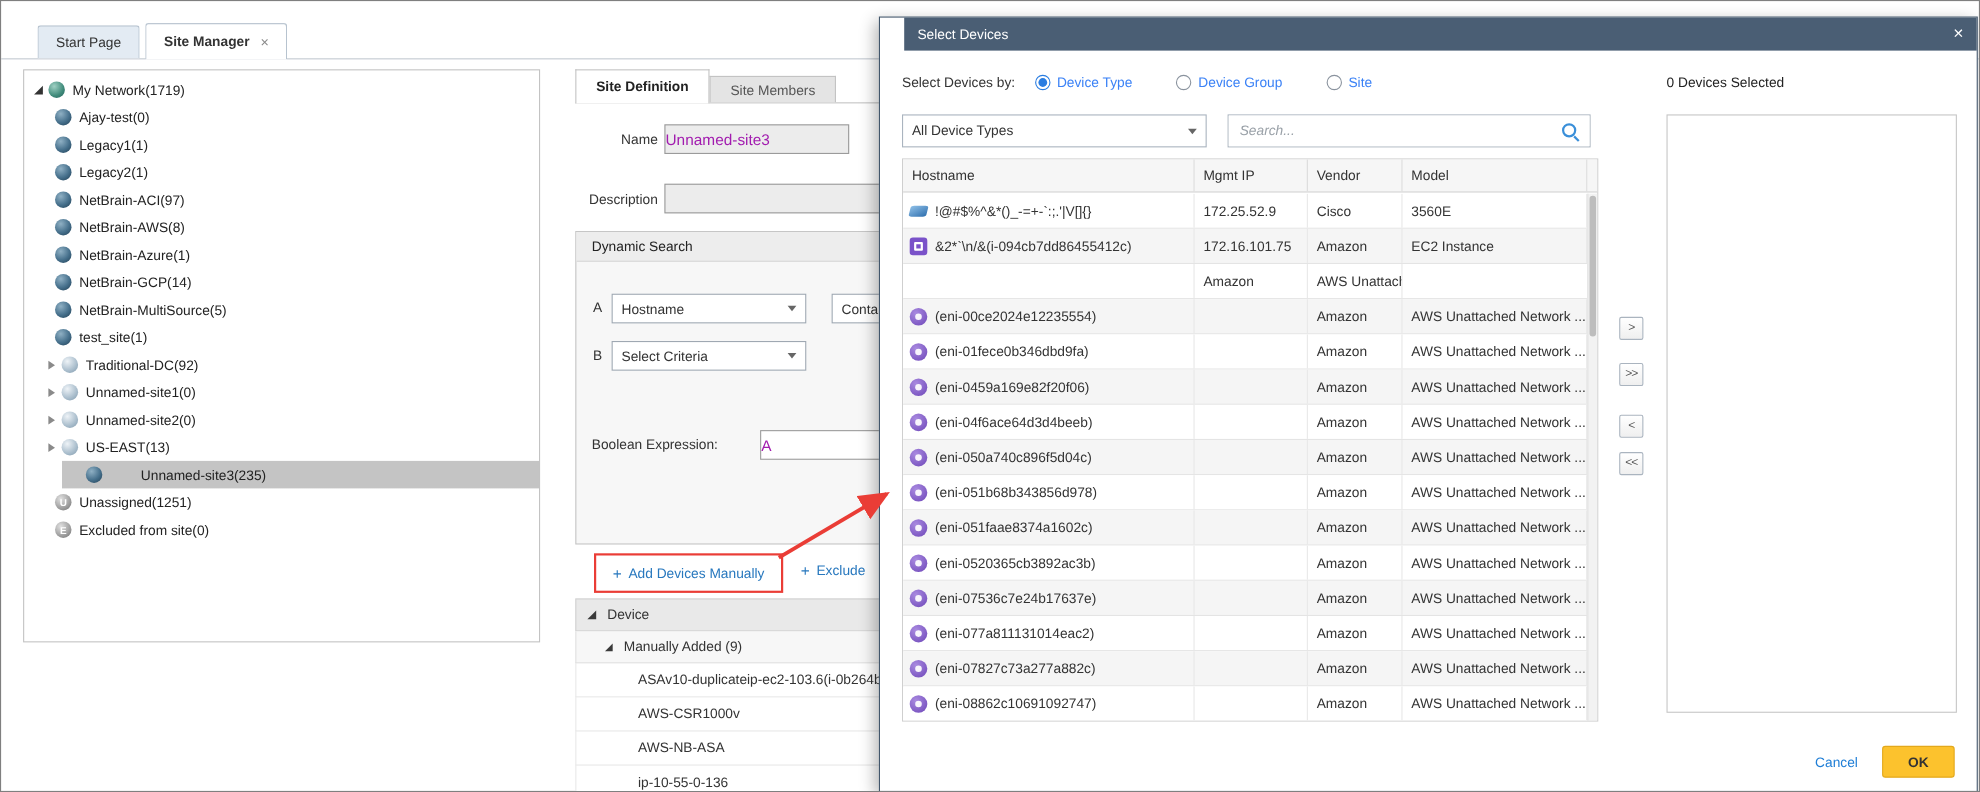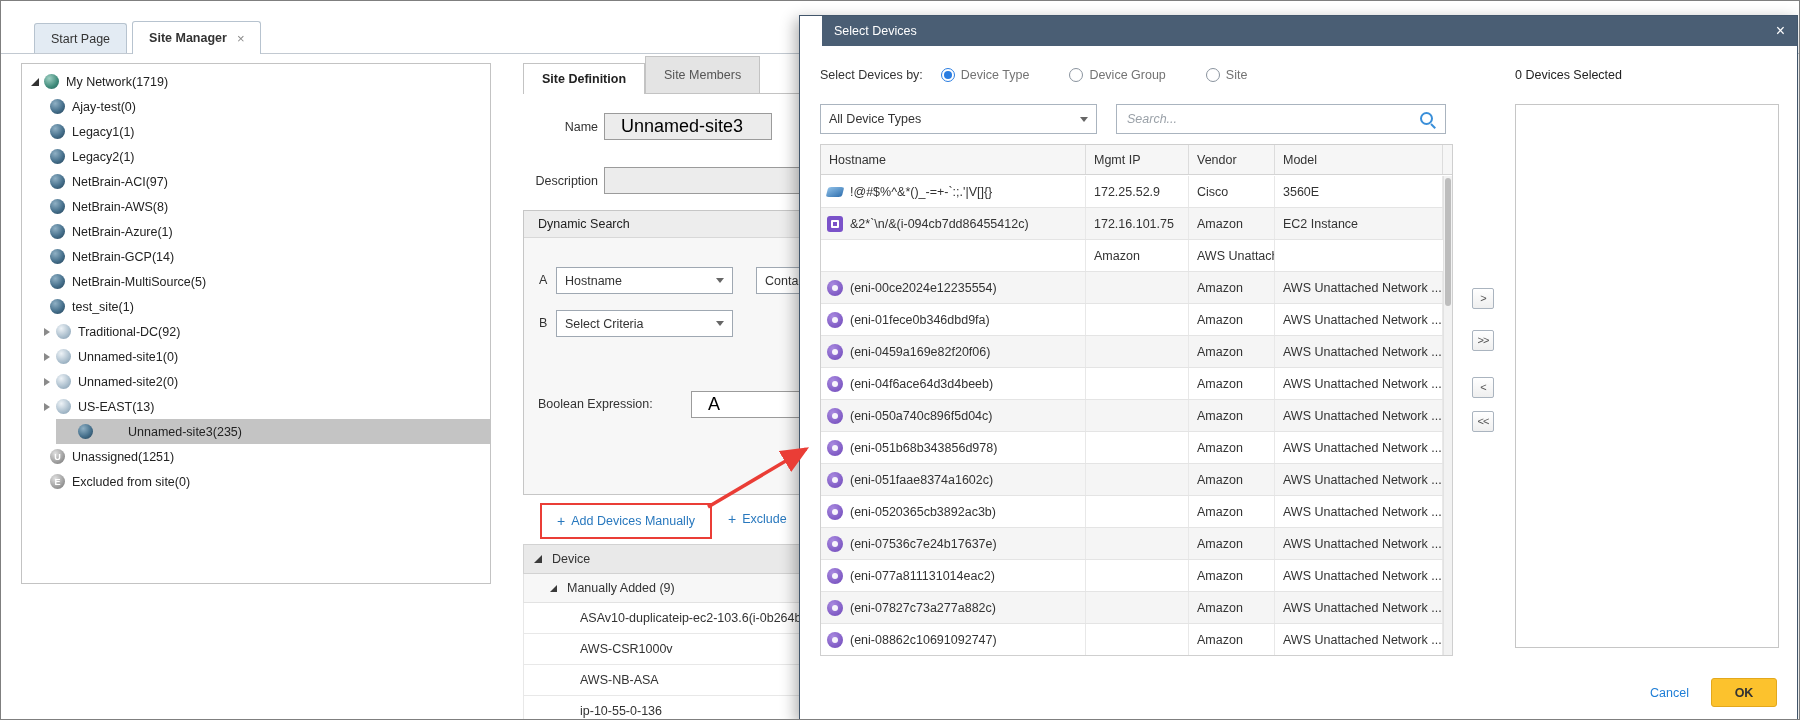--- a/index.html
+++ b/index.html
@@ -33,28 +33,28 @@
     display:flex; align-items:center; justify-content:center; color:#fff; font-size:9px; font-weight:bold; }
   .tico.root { background:radial-gradient(circle at 35% 30%, #9fd0c3, #3f8a7a 60%, #26615a); }
   .tico.site { background:radial-gradient(circle at 35% 30%, #8fb0c4, #46708c 55%, #1f3d52); }
   .tico.group { background:radial-gradient(circle at 35% 30%, #eef3f7, #a9bdcc 60%, #7f98ab); }
   .tico.unassigned, .tico.excluded { background:radial-gradient(circle at 35% 30%, #e0e0e0, #9e9e9e 60%, #6f6f6f); }
 
   
   .site-panel { position:absolute; left:522px; top:62px; width:660px; height:658px; }
   .stabs { position:absolute; left:0; top:0; height:31px; display:flex; align-items:flex-end; width:100%;
     border-bottom:1px solid #c3c3c3; }
-  .stab { height:37px; display:flex; align-items:center; padding:0 18px; background:#e4e4e4;
+  .stab { height:24px; display:flex; align-items:center; padding:0 18px; background:#e4e4e4;
     border:1px solid #c3c3c3; border-bottom:none; color:#555; }
   .stab.active { background:#fff; height:31px; margin-bottom:-1px; color:#222; font-weight:bold; }
   .form-label { position:absolute; text-align:right; color:#333; }
   .name-label { left:0; top:57px; width:75px; }
   .desc-label { left:-14px; top:111px; width:89px; }
   .tinput { position:absolute; height:27px; background:#ececec; border:1px solid #9b9b9b;
-    padding:0 16px; font-family:inherit; font-size:18px; color:#000000; }
+    padding:0 0; font-family:inherit; font-size:14px; color:#a21caf; }
   .name-input { left:81px; top:50px; width:168px; }
   .desc-input { left:81px; top:104px; width:330px; }
 
   .dyn-panel { position:absolute; left:0; top:147px; width:560px; height:285px;
     background:#f7f7f7; border:1px solid #c6c6c6; }
   .dyn-header { height:27px; line-height:27px; padding-left:14px; background:#ededed;
     border-bottom:1px solid #d8d8d8; color:#222; }
   .crit-label { position:absolute; left:15px; color:#333; }
   .crit-label.a { top:62px; }
   .crit-label.b { top:105px; }
@@ -88,21 +88,21 @@
   .annot-arrow { position:absolute; left:695px; top:432px; width:130px; height:92px; z-index:40; }
 
   
   .dialog { position:absolute; left:798px; top:14px; width:999px; height:705px; background:#fff;
     border:1px solid #42566b; box-shadow:-4px 4px 14px rgba(0,0,0,.3); z-index:20;padding-left:22px; }
   .dialog-header { height:30px; background:#4a5e74; color:#fff; display:flex; align-items:center; padding:0 12px; }
   .dlg-close { margin-left:auto; font-size:16px; color:#fff; cursor:pointer; }
   .radio-row { position:absolute; left:20px; top:52px; display:flex; align-items:center; }
   .rlabel { margin-right:18px; color:#333; }
   .radio-group { display:inline-flex; align-items:center; }
-  .radio-wrap { display:inline-flex; align-items:center; margin-right:40px; color:#737373; }
+  .radio-wrap { display:inline-flex; align-items:center; margin-right:40px; color:#3b82f6; }
   .radio { width:14px; height:14px; border-radius:50%; border:1px solid #8a939e; background:#fff; margin-right:6px; position:relative; flex:none; }
   .radio.checked { border-color:#2a7de1; }
   .radio.checked::after { content:''; position:absolute; left:2px; top:2px; width:8px; height:8px; border-radius:50%; background:#2a7de1; }
   .type-dd { position:absolute; left:20px; top:88px; width:277px; height:30px; border-color:#aab4bf; }
   .search-box { position:absolute; left:316px; top:88px; width:330px; height:30px; border:1px solid #aab4bf; background:#fff; }
   .search-box input { position:absolute; left:0; top:0; width:100%; height:100%; border:none; outline:none;
     padding:0 28px 0 10px; font-family:inherit; font-size:12.5px; color:#333; }
   .search-box input::placeholder { color:#9aa1a8; font-style:italic; }
   .mag { position:absolute; right:9px; top:7px; width:16px; height:16px; }
   .mag::before { content:''; position:absolute; left:0; top:0; width:9px; height:9px; border:2px solid #3a8fd9; border-radius:50%; }

